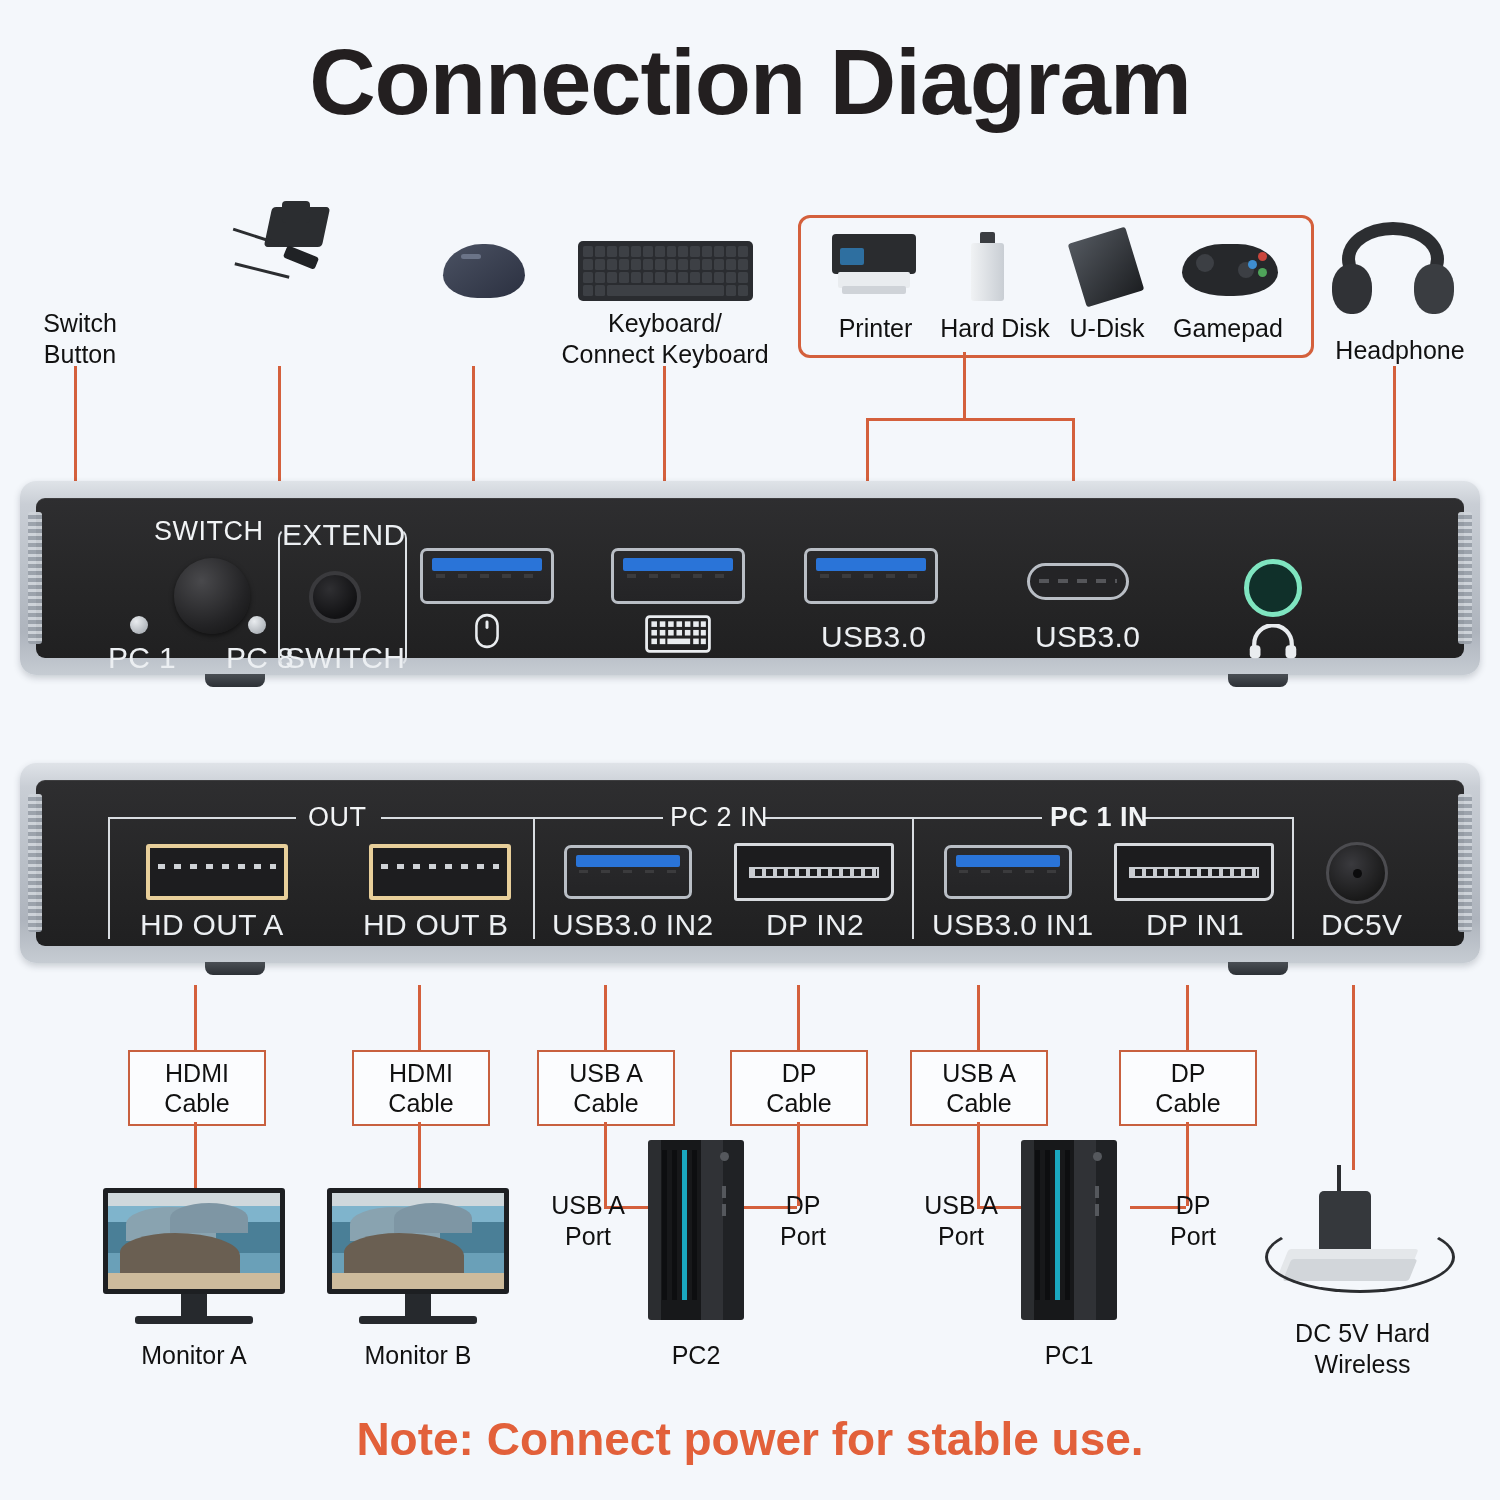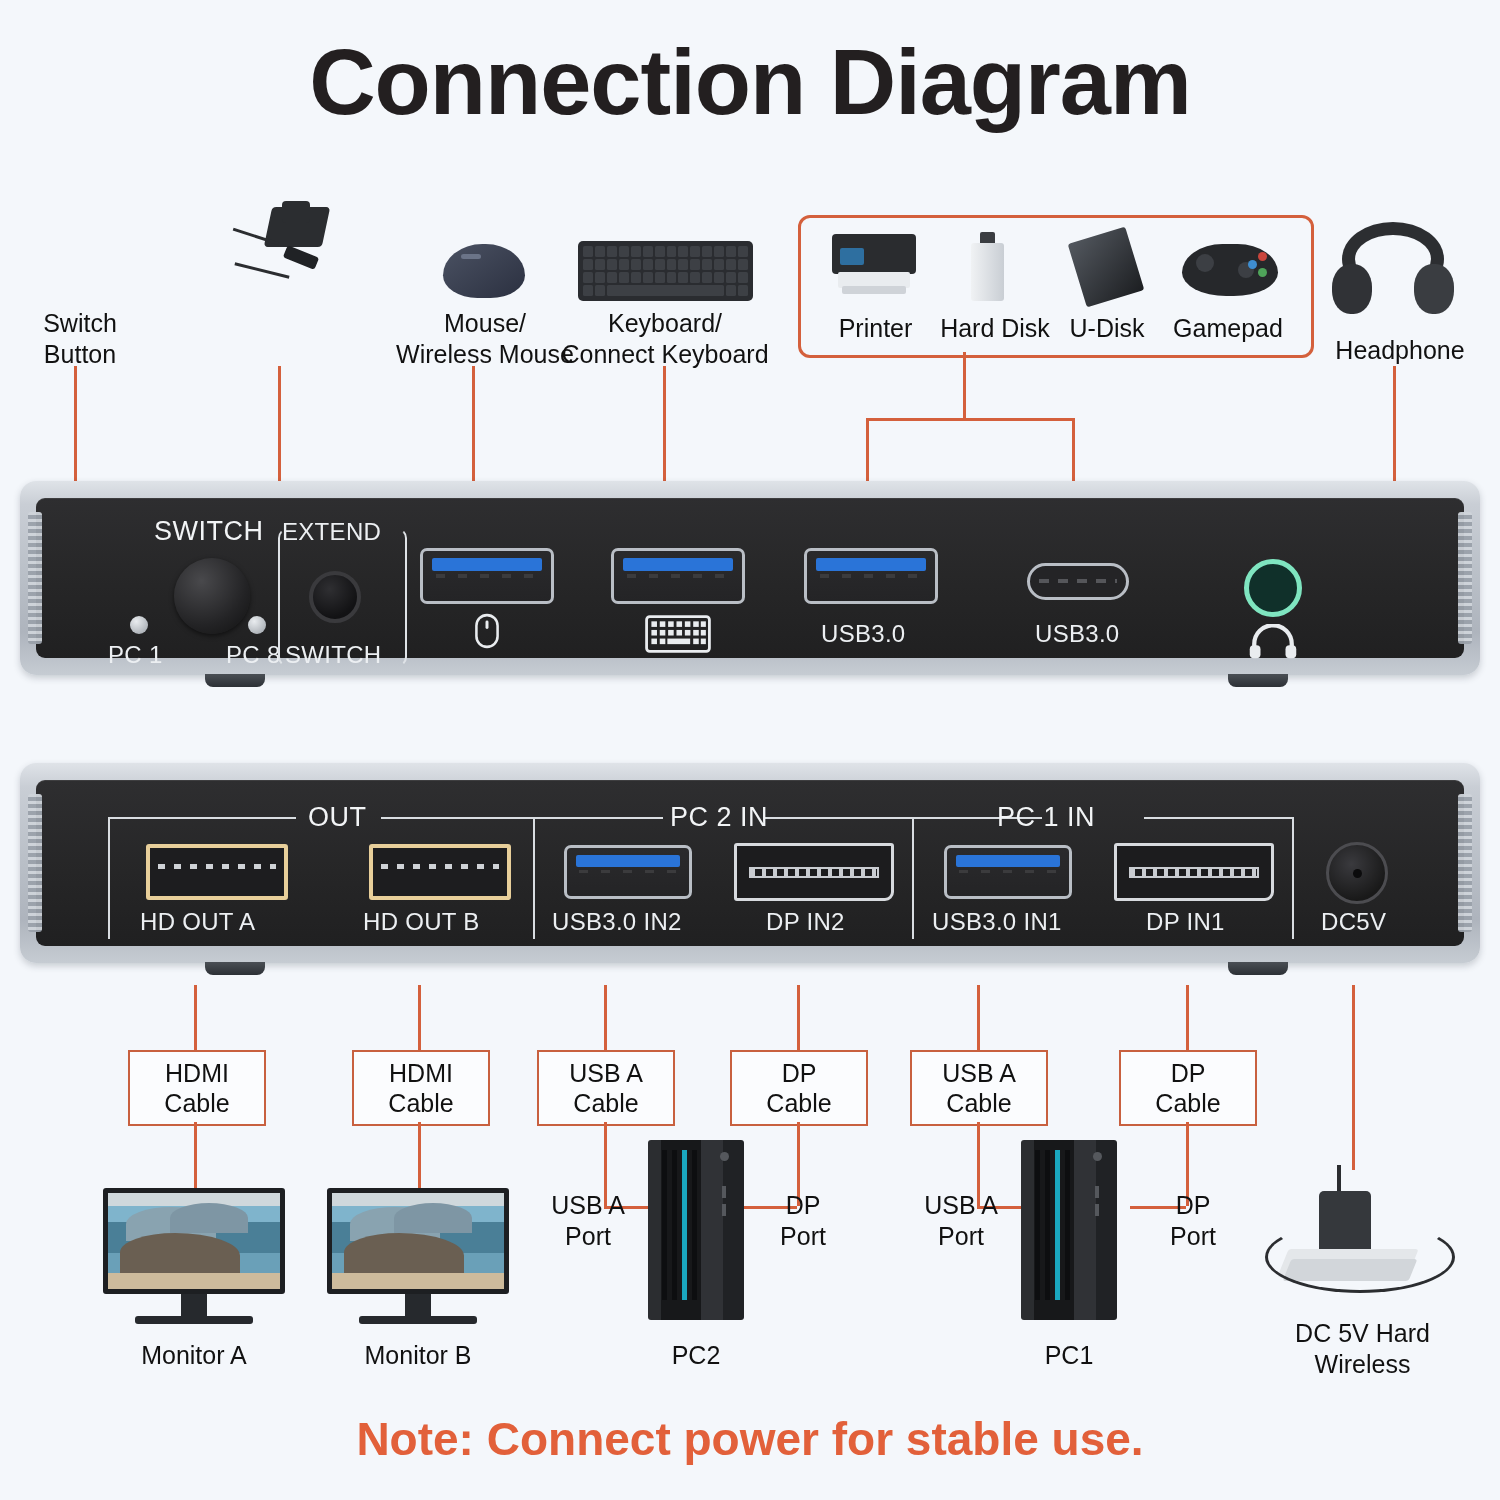--- a/index.html
+++ b/index.html
@@ -64,21 +64,21 @@
     border-radius:3px;opacity:.95;
   }
   .foot{
     position:absolute;height:13px;width:60px;
     background:linear-gradient(#4a4f55,#2c3035);
     border-radius:0 0 8px 8px;
   }
 
   
   .silk{position:absolute;color:#f2f4f6;font-size:27px;letter-spacing:.5px;}
-  .silk-sm{position:absolute;color:#eceff2;font-size:24px;letter-spacing:.3px;text-align:right;}
+  .silk-sm{position:absolute;color:#eceff2;font-size:30px;letter-spacing:.3px;text-align:right;}
 
   
   .usbA{
     position:absolute;border:3px solid #b9bec5;border-radius:7px;
     background:linear-gradient(#2a2a2c,#242426);
     box-sizing:border-box;overflow:hidden;
   }
   .usbA::before{
     content:"";position:absolute;left:7%;right:7%;top:14%;height:26%;
     background:#2a74d8;border-radius:2px;
@@ -270,24 +270,20 @@
     <i></i>
       <i></i>
       <i style="grid-column:span 10;"></i>
       <i></i>
       <i></i>
   </div>
 
   <div class="abs lbl" style="left:0px;top:308px;width:160px;">
     <div>Switch</div>
     <div>Button</div>
-  </div>
-  <div class="abs lbl" style="left:385px;top:308px;width:200px;">
-    <div>Mouse/</div>
-    <div>Wireless Mouse</div>
   </div>
   <div class="abs lbl" style="left:555px;top:308px;width:220px;">
     <div>Keyboard/</div>
     <div>Connect Keyboard</div>
   </div>
 
   <div class="abs grpbox" style="left:798px;top:215px;width:510px;height:137px;"></div>
 
   <div class="abs" style="left:828px;top:234px;width:92px;height:66px;">
     <div class="printer" style="left:4px;top:0px;width:84px;height:40px;"></div>
@@ -441,21 +437,21 @@
       <div class="silk-sm" style="left:516px;top:128px;">USB3.0 IN2</div>
 
       <div class="dp" style="left:698px;top:63px;width:160px;height:58px;border-radius:3px 3px 9px 3px;">
         <div class="dp-in"></div>
       </div>
       <div class="silk-sm" style="left:730px;top:128px;">DP IN2</div>
 
       <div class="sect-line" style="left:876px;top:37px;width:130px;height:2px;"></div>
       <div class="sect-line" style="left:1108px;top:37px;width:148px;height:2px;"></div>
       <div class="divv" style="left:1256px;top:37px;height:122px;"></div>
-      <div class="silk" style="left:961px;top:22px;">PC 1 IN</div>
+      <div class="silk" style="left:1014px;top:22px;font-weight:bold;">PC 1 IN</div>
 
       <div class="usbA" style="left:908px;top:65px;width:128px;height:54px;"></div>
       <div class="silk-sm" style="left:896px;top:128px;">USB3.0 IN1</div>
 
       <div class="dp" style="left:1078px;top:63px;width:160px;height:58px;border-radius:3px 3px 9px 3px;">
         <div class="dp-in"></div>
       </div>
       <div class="silk-sm" style="left:1110px;top:128px;">DP IN1</div>
 
       <div class="dcjack" style="left:1290px;top:62px;width:62px;height:62px;"></div>

